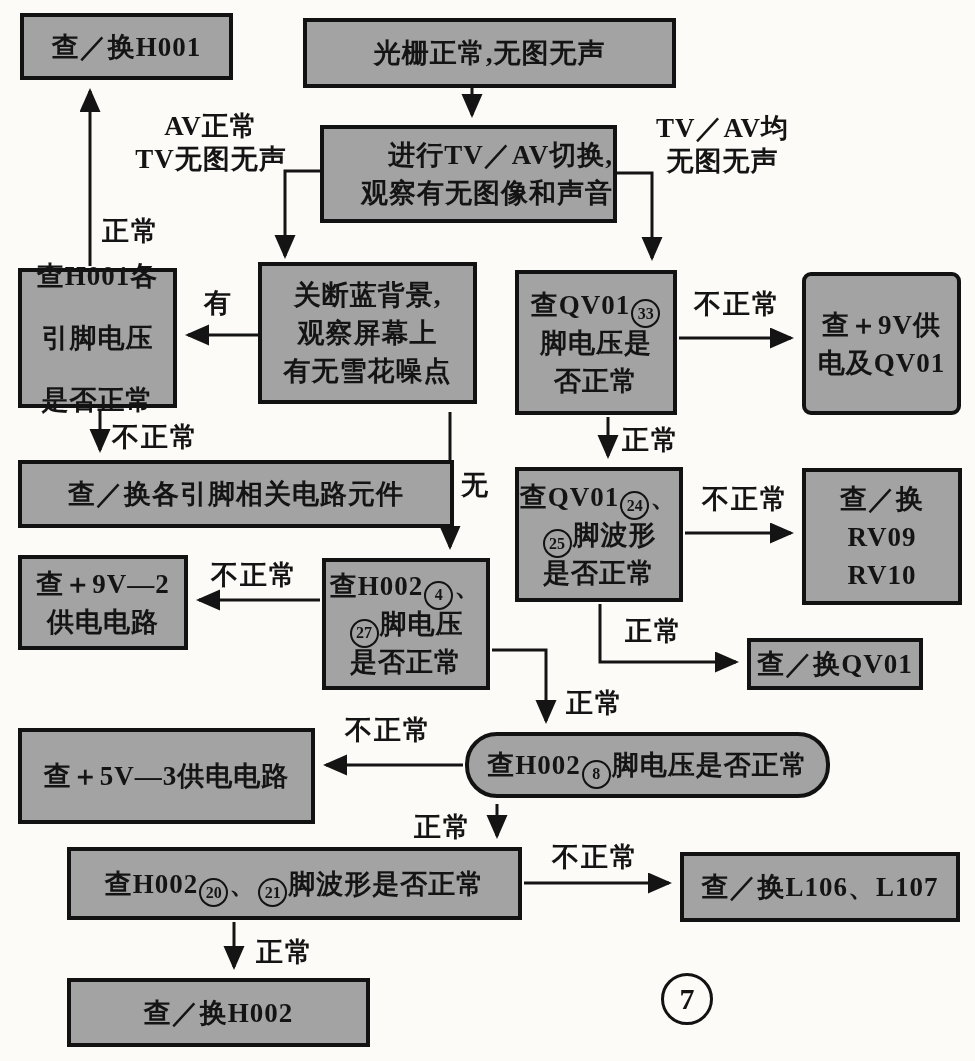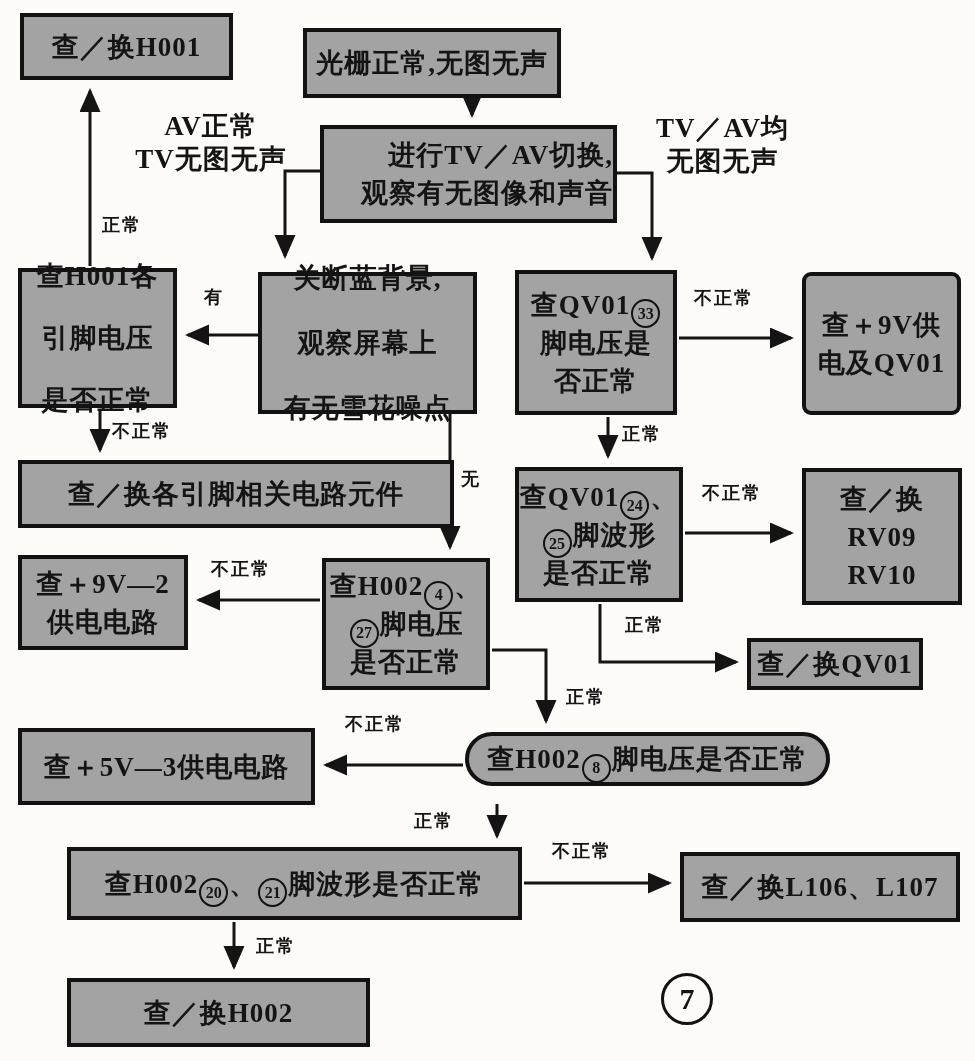--- a/index.html
+++ b/index.html
@@ -17,40 +17,40 @@
     box-sizing:border-box;
   }
   .box .tline{white-space:nowrap;height:38px;}
   .circ{
     display:inline-flex;align-items:center;justify-content:center;
     width:29px;height:29px;border:2.5px solid #121212;border-radius:50%;
     font-size:16px;letter-spacing:0;line-height:1;vertical-align:-5px;
     margin:0 1px;box-sizing:border-box;
   }
   .lbl{
-    position:absolute;font-size:18px;letter-spacing:2px;white-space:nowrap;
+    position:absolute;font-size:27px;letter-spacing:2px;white-space:nowrap;
   }
   .lbl2{position:absolute;text-align:center;font-size:27px;letter-spacing:1px;}
   .lbl2 .tl{white-space:nowrap;line-height:33px;}
   
   .bx-a{left:20px;top:13px;width:213px;height:67px;}
-  .bx-b{left:303px;top:28px;width:258px;height:70px;}
+  .bx-b{left:303px;top:18px;width:373px;height:70px;}
   .bx-c{left:320px;top:125px;width:297px;height:98px;align-items:flex-end;}
   .bx-d{left:18px;top:268px;width:159px;height:140px;gap:24px;}
-  .bx-e{left:258px;top:272px;width:219px;height:142px;gap:27px;}
+  .bx-e{left:258px;top:262px;width:219px;height:142px;}
   .bx-f{left:515px;top:270px;width:162px;height:145px;}
   .bx-g{left:802px;top:272px;width:159px;height:143px;border-radius:9px;}
   .bx-h{left:18px;top:460px;width:436px;height:68px;}
   .bx-i{left:515px;top:467px;width:168px;height:135px;}
   .bx-j{left:802px;top:468px;width:160px;height:137px;}
   .bx-k{left:18px;top:555px;width:170px;height:95px;}
   .bx-l{left:322px;top:558px;width:168px;height:132px;}
   .bx-m{left:747px;top:638px;width:176px;height:52px;}
-  .bx-n{left:465px;top:732px;width:365px;height:54px;border-radius:32px;}
-  .bx-o{left:18px;top:728px;width:297px;height:77px;}
+  .bx-n{left:465px;top:732px;width:365px;height:66px;border-radius:32px;}
+  .bx-o{left:18px;top:728px;width:297px;height:96px;}
   .bx-p{left:67px;top:847px;width:455px;height:73px;}
   .bx-q{left:680px;top:852px;width:280px;height:70px;}
   .bx-r{left:67px;top:978px;width:303px;height:69px;}
   
   .lb-tvonly{left:125px;top:110px;width:172px;}
   .lb-tvboth{left:645px;top:112px;width:155px;}
   .lb-n1{left:102px;top:213px;}
   .lb-has{left:204px;top:285px;}
   .lb-a1{left:112px;top:419px;}
   .lb-no{left:461px;top:467px;}

